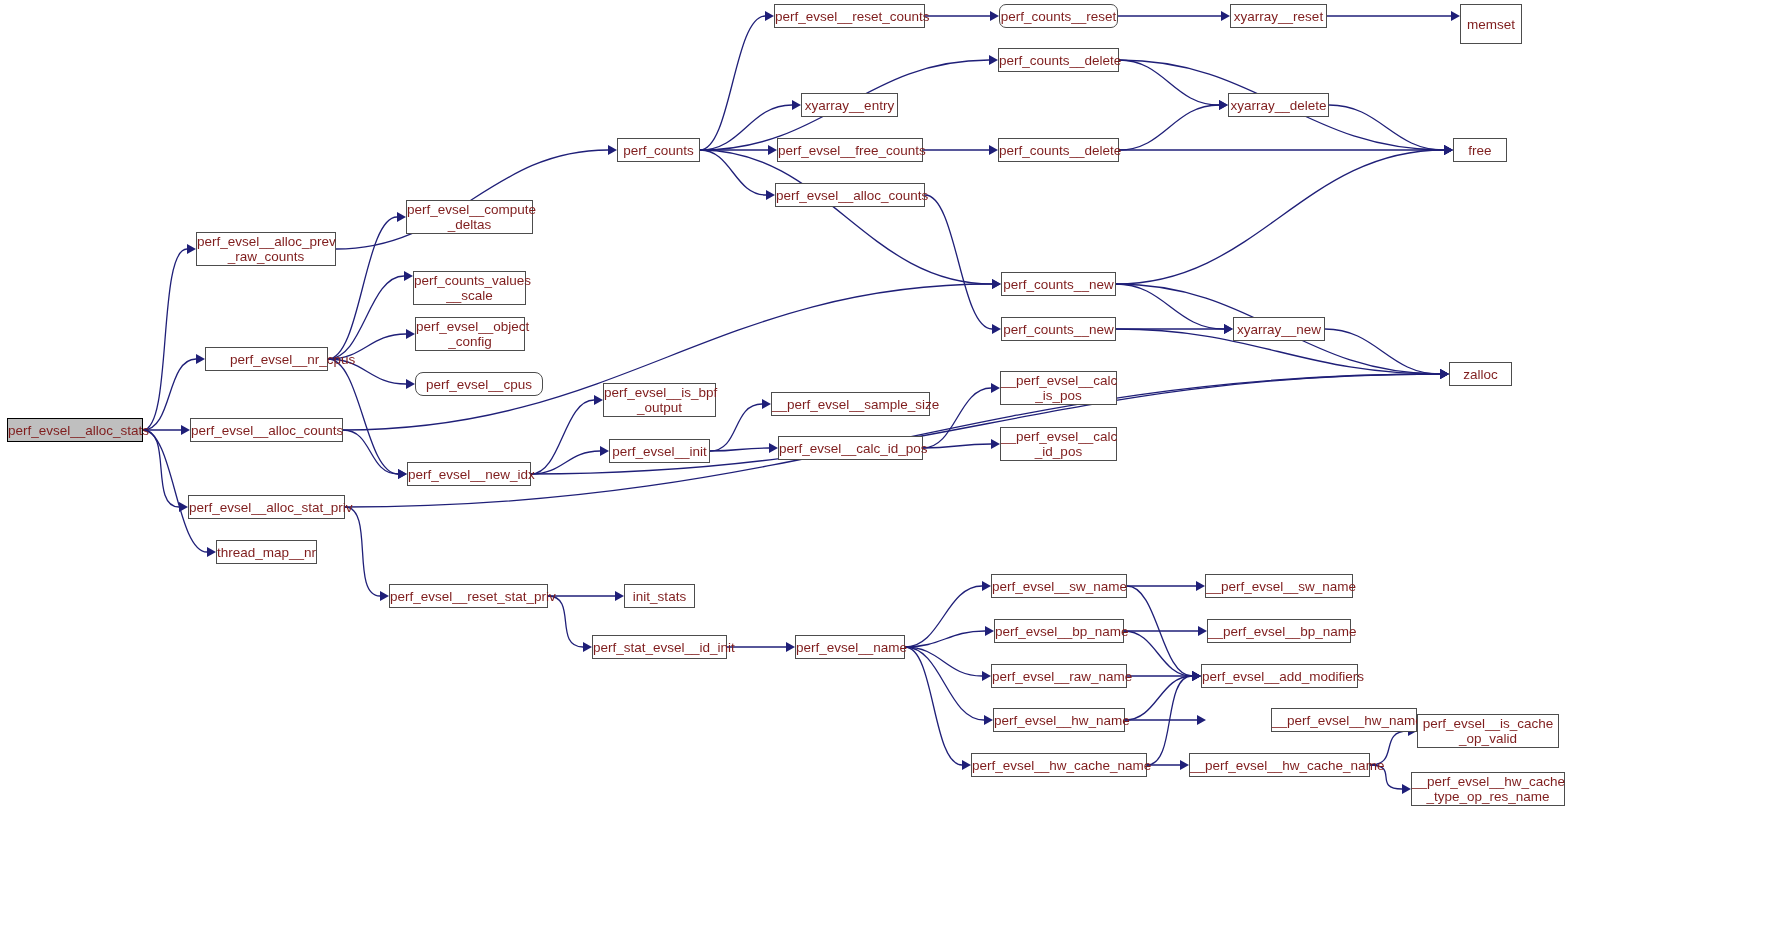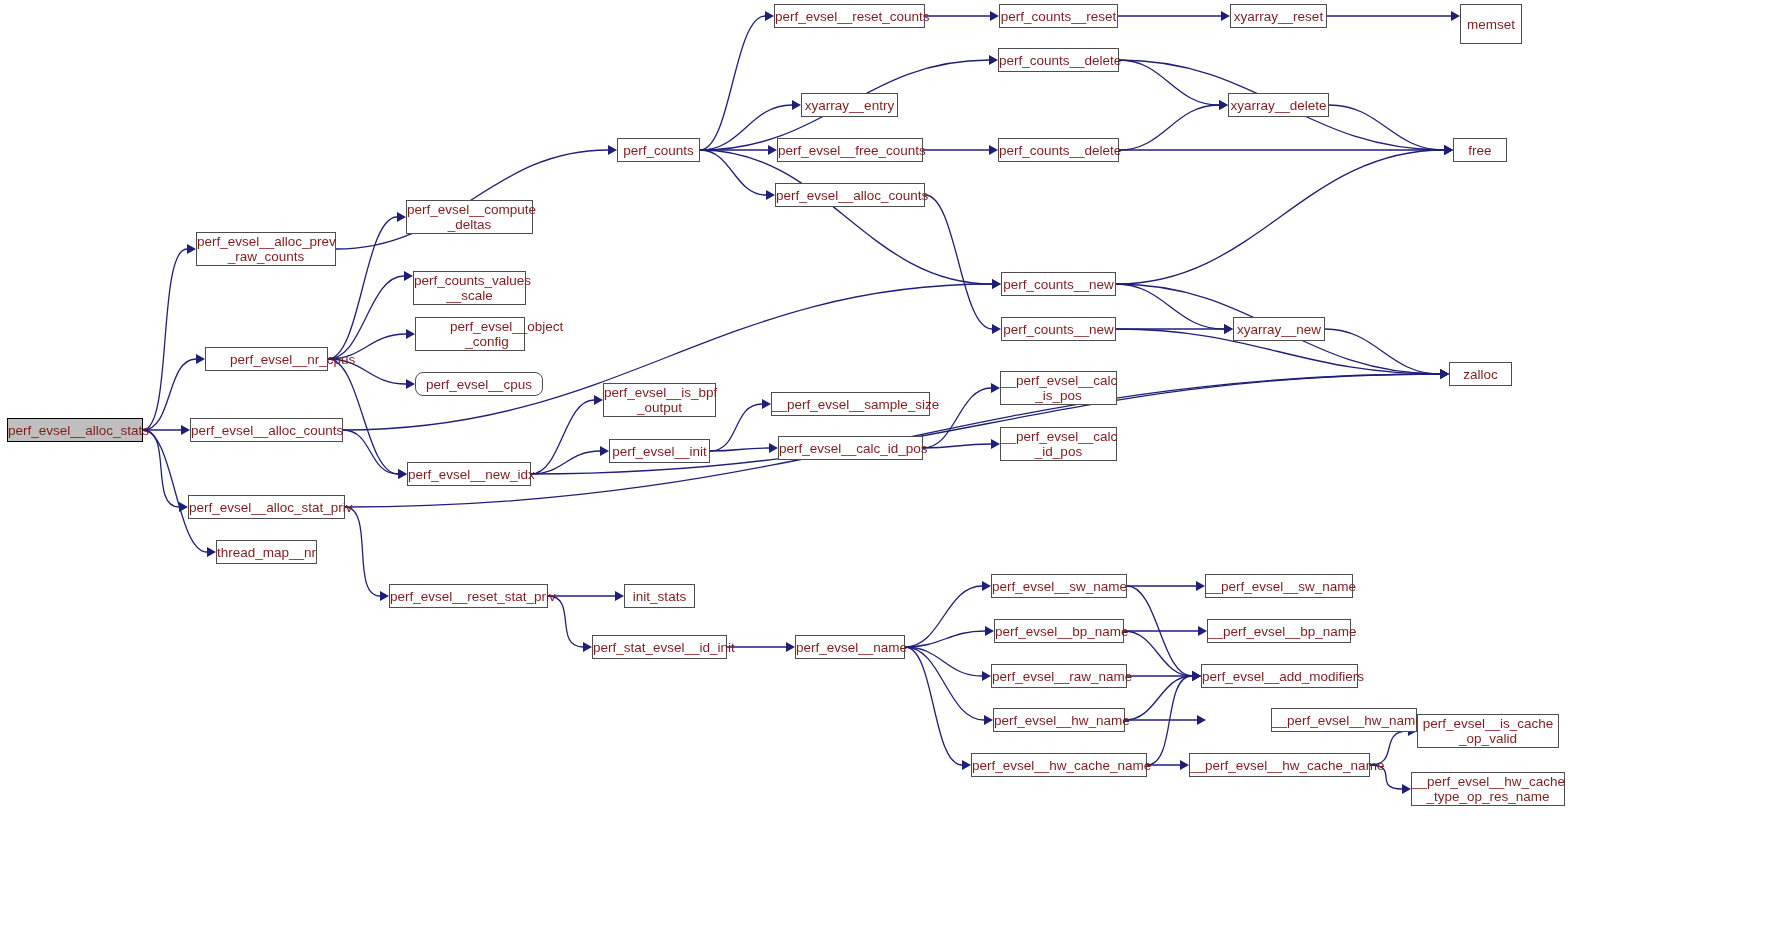--- a/index.html
+++ b/index.html
@@ -184,39 +184,39 @@
     <div class="node" style="left: 196px; top: 232px; width: 140px; height: 34px;"><span class="lbl">perf_evsel__alloc_prev
 _raw_counts</span></div>
     <div class="node" style="left: 205px; top: 347px; width: 123px; height: 24px; padding-left: 24px;"><span class="lbl">perf_evsel__nr_cpus</span></div>
     <div class="node" style="left: 190px; top: 418px; width: 153px; height: 24px;"><span class="lbl">perf_evsel__alloc_counts</span></div>
     <div class="node" style="left: 188px; top: 495px; width: 157px; height: 24px;"><span class="lbl">perf_evsel__alloc_stat_priv</span></div>
     <div class="node" style="left: 216px; top: 540px; width: 101px; height: 24px;"><span class="lbl">thread_map__nr</span></div>
     <div class="node" style="left: 406px; top: 200px; width: 127px; height: 34px;"><span class="lbl">perf_evsel__compute
 _deltas</span></div>
     <div class="node" style="left: 413px; top: 271px; width: 113px; height: 34px;"><span class="lbl">perf_counts_values
 __scale</span></div>
-    <div class="node" style="left: 415px; top: 317px; width: 110px; height: 34px; padding-left: 34px;"><span class="lbl">perf_evsel__object
+    <div class="node" style="left: 415px; top: 317px; width: 110px; height: 34px;"><span class="lbl">perf_evsel__object
 _config</span></div>
     <div class="node" style="left: 415px; top: 372px; width: 128px; height: 24px; border-radius: 8px;"><span class="lbl">perf_evsel__cpus</span></div>
     <div class="node" style="left: 407px; top: 462px; width: 124px; height: 24px;"><span class="lbl">perf_evsel__new_idx</span></div>
     <div class="node" style="left: 389px; top: 584px; width: 159px; height: 24px;"><span class="lbl">perf_evsel__reset_stat_priv</span></div>
     <div class="node" style="left: 592px; top: 635px; width: 135px; height: 24px;"><span class="lbl">perf_stat_evsel__id_init</span></div>
     <div class="node" style="left: 617px; top: 138px; width: 83px; height: 24px;"><span class="lbl">perf_counts</span></div>
     <div class="node" style="left: 603px; top: 383px; width: 113px; height: 34px;"><span class="lbl">perf_evsel__is_bpf
 _output</span></div>
     <div class="node" style="left: 609px; top: 439px; width: 101px; height: 24px;"><span class="lbl">perf_evsel__init</span></div>
     <div class="node" style="left: 624px; top: 584px; width: 71px; height: 24px;"><span class="lbl">init_stats</span></div>
     <div class="node" style="left: 795px; top: 635px; width: 110px; height: 24px;"><span class="lbl">perf_evsel__name</span></div>
     <div class="node" style="left: 774px; top: 4px; width: 151px; height: 24px;"><span class="lbl">perf_evsel__reset_counts</span></div>
     <div class="node" style="left: 801px; top: 93px; width: 97px; height: 24px;"><span class="lbl">xyarray__entry</span></div>
     <div class="node" style="left: 777px; top: 138px; width: 146px; height: 24px;"><span class="lbl">perf_evsel__free_counts</span></div>
     <div class="node" style="left: 775px; top: 183px; width: 150px; height: 24px;"><span class="lbl">perf_evsel__alloc_counts</span></div>
     <div class="node" style="left: 771px; top: 392px; width: 159px; height: 24px;"><span class="lbl">__perf_evsel__sample_size</span></div>
     <div class="node" style="left: 778px; top: 436px; width: 145px; height: 24px;"><span class="lbl">perf_evsel__calc_id_pos</span></div>
-    <div class="node" style="left: 999px; top: 4px; width: 119px; height: 24px;"><span class="lbl">perf_counts__reset</span></div>
+    <div class="node" style="left: 999px; top: 4px; width: 119px; height: 24px; border-radius: 7px;"><span class="lbl">perf_counts__reset</span></div>
     <div class="node" style="left: 998px; top: 48px; width: 121px; height: 24px;"><span class="lbl">perf_counts__delete</span></div>
     <div class="node" style="left: 998px; top: 138px; width: 121px; height: 24px;"><span class="lbl">perf_counts__delete</span></div>
     <div class="node" style="left: 1001px; top: 272px; width: 115px; height: 24px;"><span class="lbl">perf_counts__new</span></div>
     <div class="node" style="left: 1001px; top: 317px; width: 115px; height: 24px;"><span class="lbl">perf_counts__new</span></div>
     <div class="node" style="left: 1000px; top: 371px; width: 117px; height: 34px;"><span class="lbl">__perf_evsel__calc
 _is_pos</span></div>
     <div class="node" style="left: 1000px; top: 427px; width: 117px; height: 34px;"><span class="lbl">__perf_evsel__calc
 _id_pos</span></div>
     <div class="node" style="left: 991px; top: 574px; width: 136px; height: 24px;"><span class="lbl">perf_evsel__sw_name</span></div>
     <div class="node" style="left: 994px; top: 619px; width: 130px; height: 24px;"><span class="lbl">perf_evsel__bp_name</span></div>

